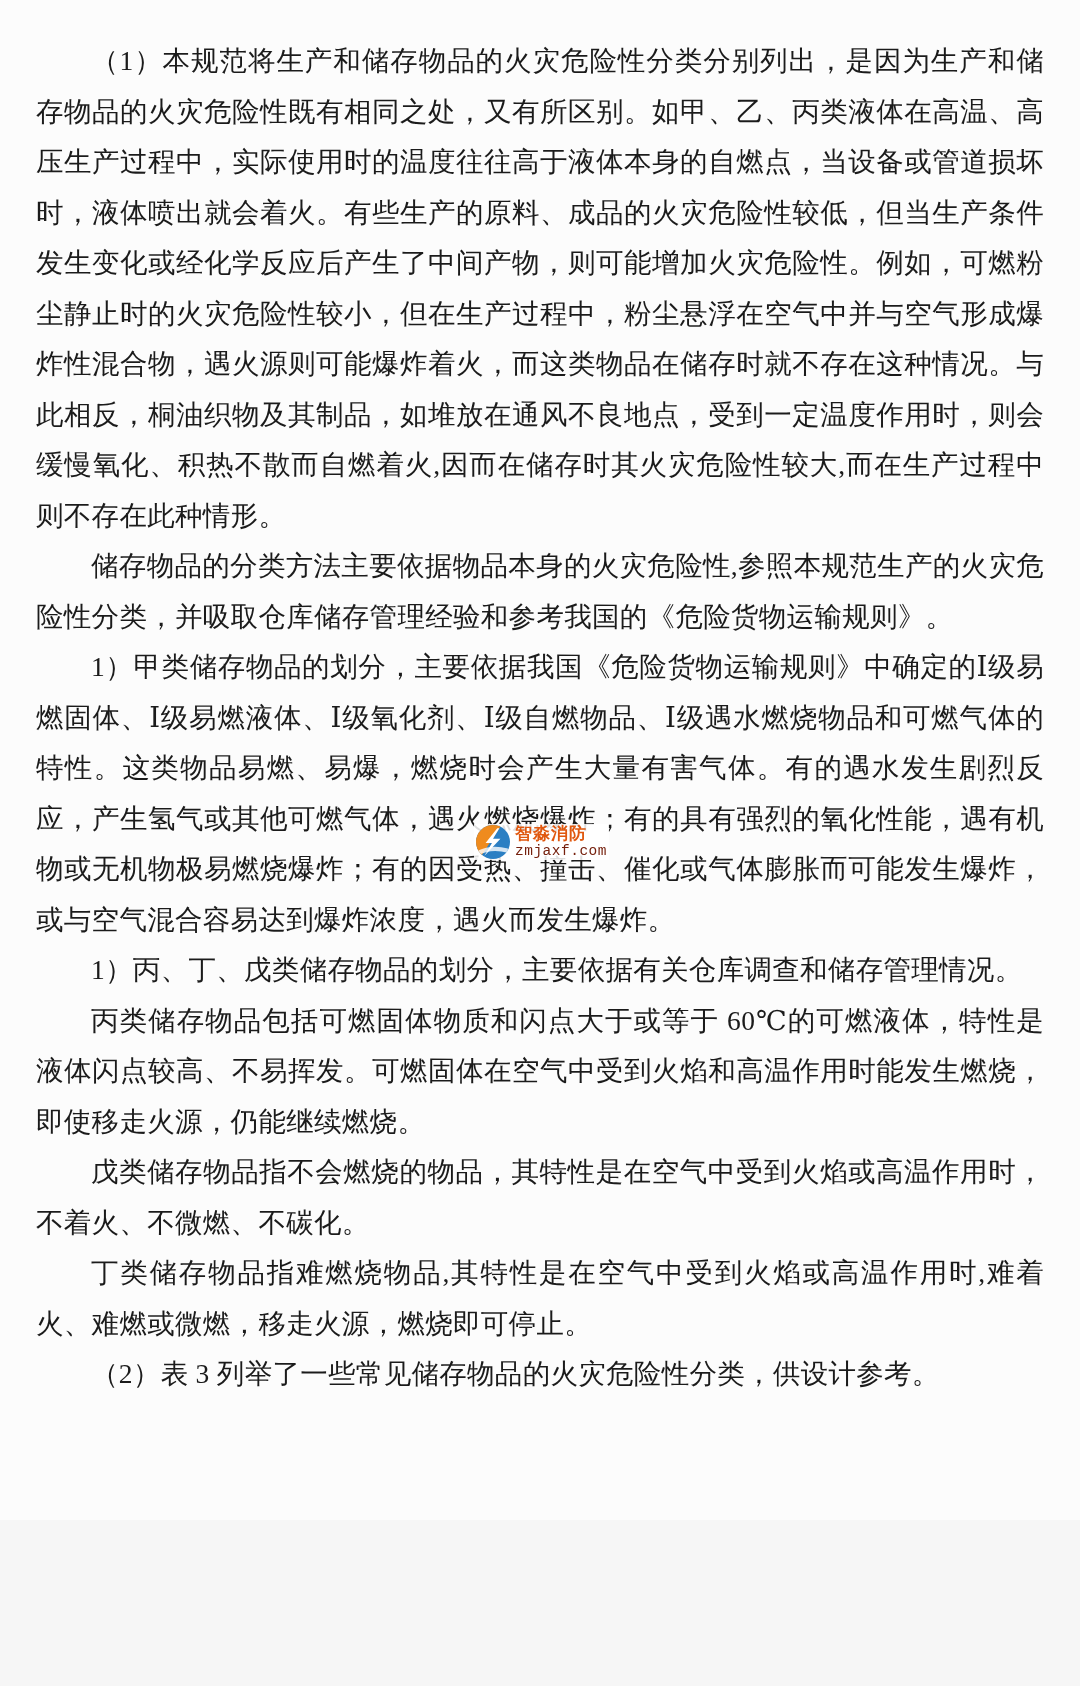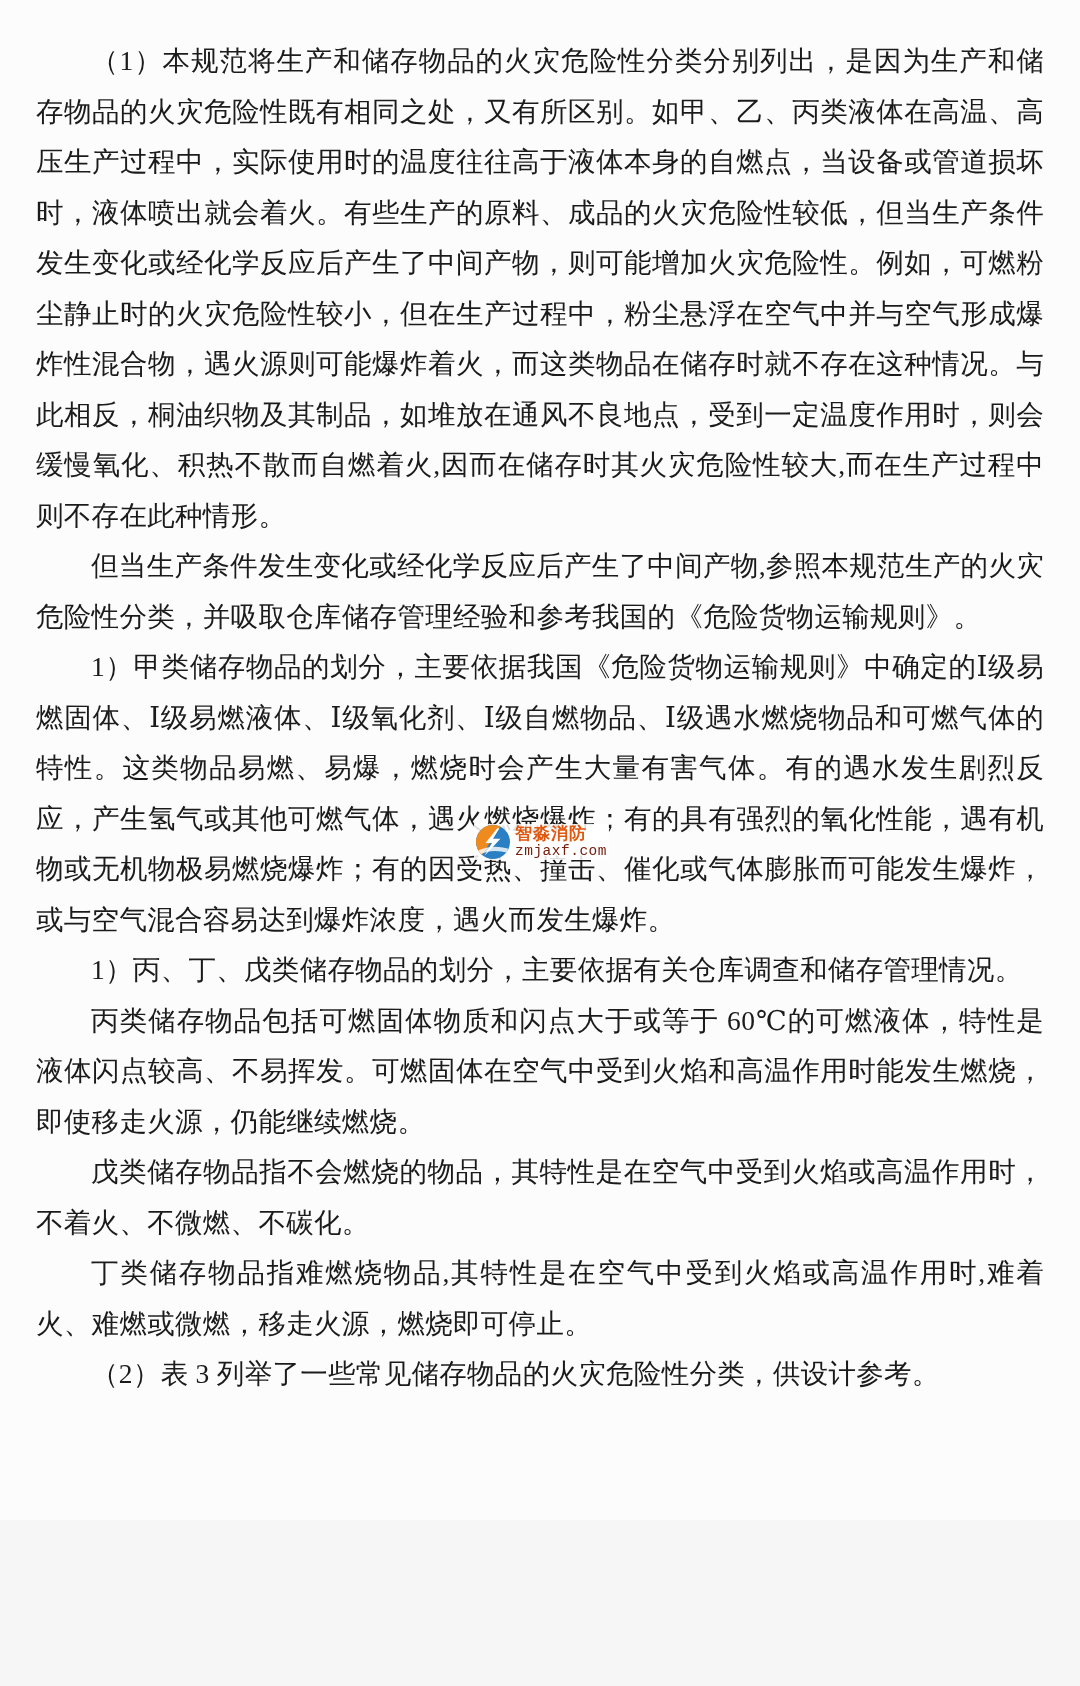--- a/index.html
+++ b/index.html
@@ -66,21 +66,21 @@
     color:#2a2a2a;
   }
 </style>
 </head>
 <body>
 
 <div class="page">
 
   <div class="content">
     <p>（1）本规范将生产和储存物品的火灾危险性分类分别列出，是因为生产和储存物品的火灾危险性既有相同之处，又有所区别。如甲、乙、丙类液体在高温、高压生产过程中，实际使用时的温度往往高于液体本身的自燃点，当设备或管道损坏时，液体喷出就会着火。有些生产的原料、成品的火灾危险性较低，但当生产条件发生变化或经化学反应后产生了中间产物，则可能增加火灾危险性。例如，可燃粉尘静止时的火灾危险性较小，但在生产过程中，粉尘悬浮在空气中并与空气形成爆炸性混合物，遇火源则可能爆炸着火，而这类物品在储存时就不存在这种情况。与此相反，桐油织物及其制品，如堆放在通风不良地点，受到一定温度作用时，则会缓慢氧化、积热不散而自燃着火,因而在储存时其火灾危险性较大,而在生产过程中则不存在此种情形。</p>
-    <p>但当生产条件发生变化或经化学反应后产生了中间产物,参照本规范生产的火灾危险性分类，并吸取仓库储存管理经验和参考我国的《危险货物运输规则》。</p>
+    <p>储存物品的分类方法主要依据物品本身的火灾危险性,参照本规范生产的火灾危险性分类，并吸取仓库储存管理经验和参考我国的《危险货物运输规则》。</p>
     <p>1）甲类储存物品的划分，主要依据我国《危险货物运输规则》中确定的Ⅰ级易燃固体、Ⅰ级易燃液体、Ⅰ级氧化剂、Ⅰ级自燃物品、Ⅰ级遇水燃烧物品和可燃气体的特性。这类物品易燃、易爆，燃烧时会产生大量有害气体。有的遇水发生剧烈反应，产生氢气或其他可燃气体，遇火燃烧爆炸；有的具有强烈的氧化性能，遇有机物或无机物极易燃烧爆炸；有的因受热、撞击、催化或气体膨胀而可能发生爆炸，或与空气混合容易达到爆炸浓度，遇火而发生爆炸。</p>
     <p>1）丙、丁、戊类储存物品的划分，主要依据有关仓库调查和储存管理情况。</p>
     <p>丙类储存物品包括可燃固体物质和闪点大于或等于 60℃的可燃液体，特性是液体闪点较高、不易挥发。可燃固体在空气中受到火焰和高温作用时能发生燃烧，即使移走火源，仍能继续燃烧。</p>
     <p>戊类储存物品指不会燃烧的物品，其特性是在空气中受到火焰或高温作用时，不着火、不微燃、不碳化。</p>
     <p>丁类储存物品指难燃烧物品,其特性是在空气中受到火焰或高温作用时,难着火、难燃或微燃，移走火源，燃烧即可停止。</p>
     <p>（2）表 3 列举了一些常见储存物品的火灾危险性分类，供设计参考。</p>
   </div>
 
   <div class="wm-center">
     <span class="logo">

